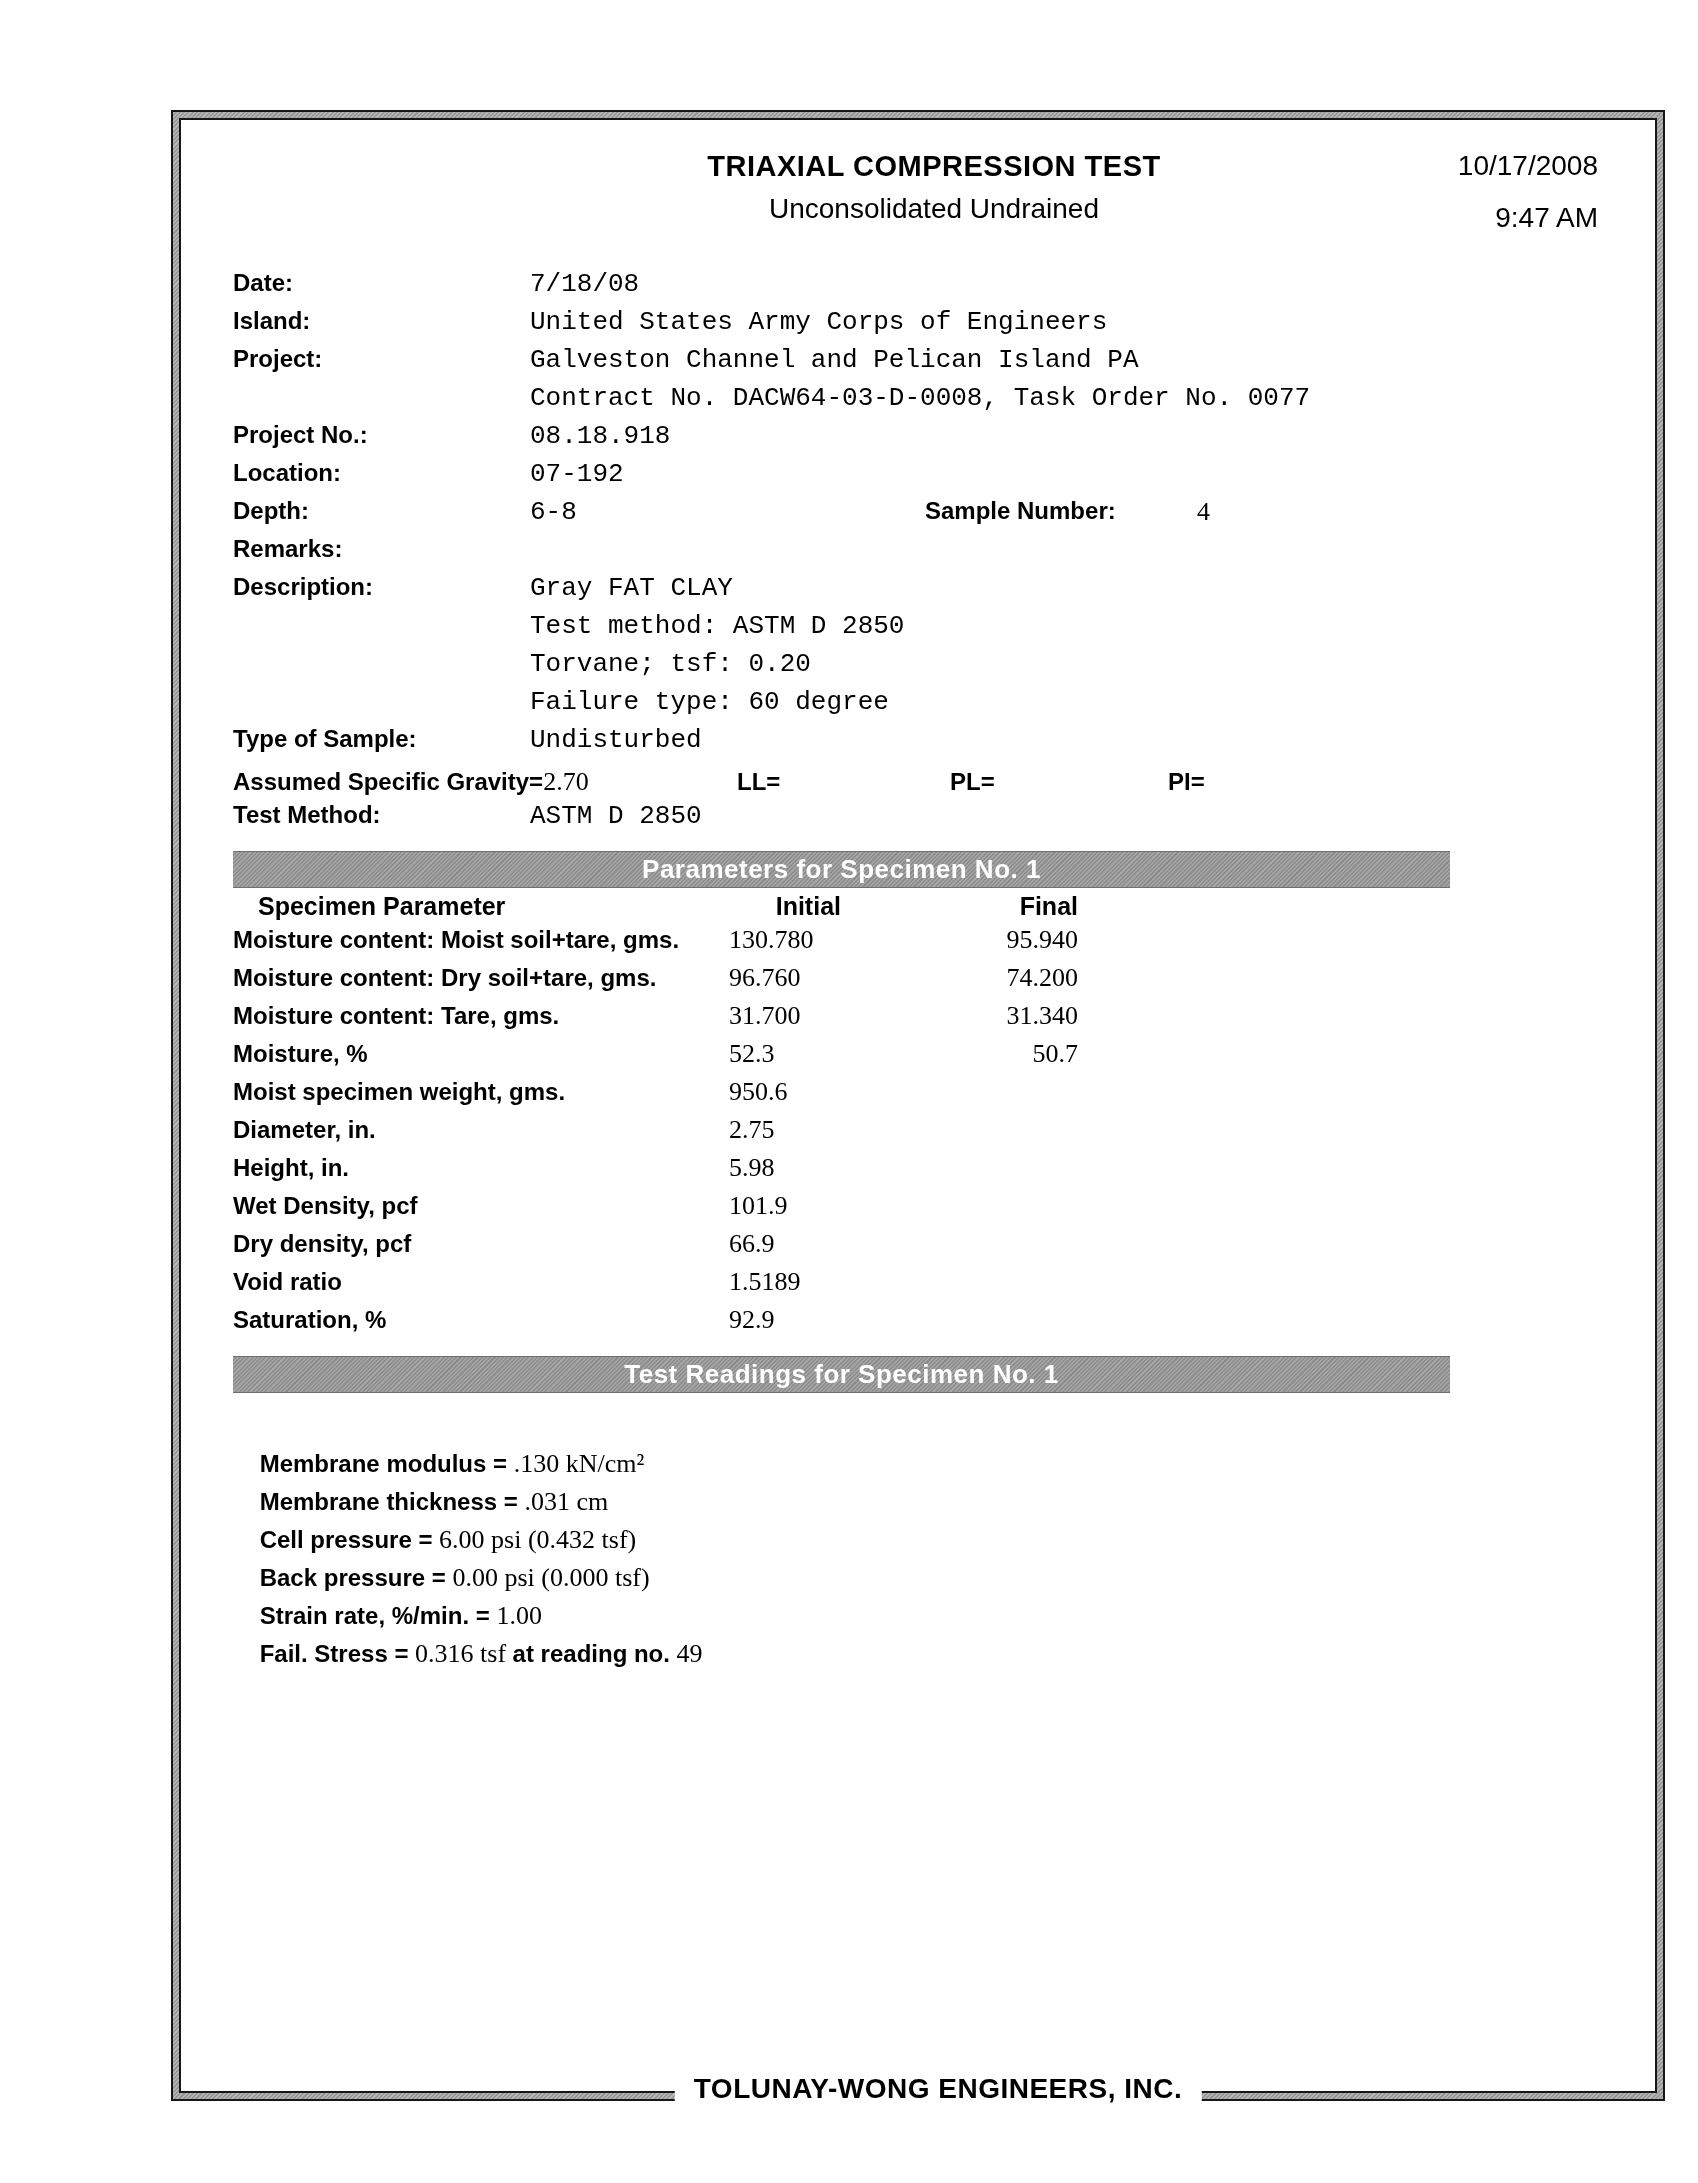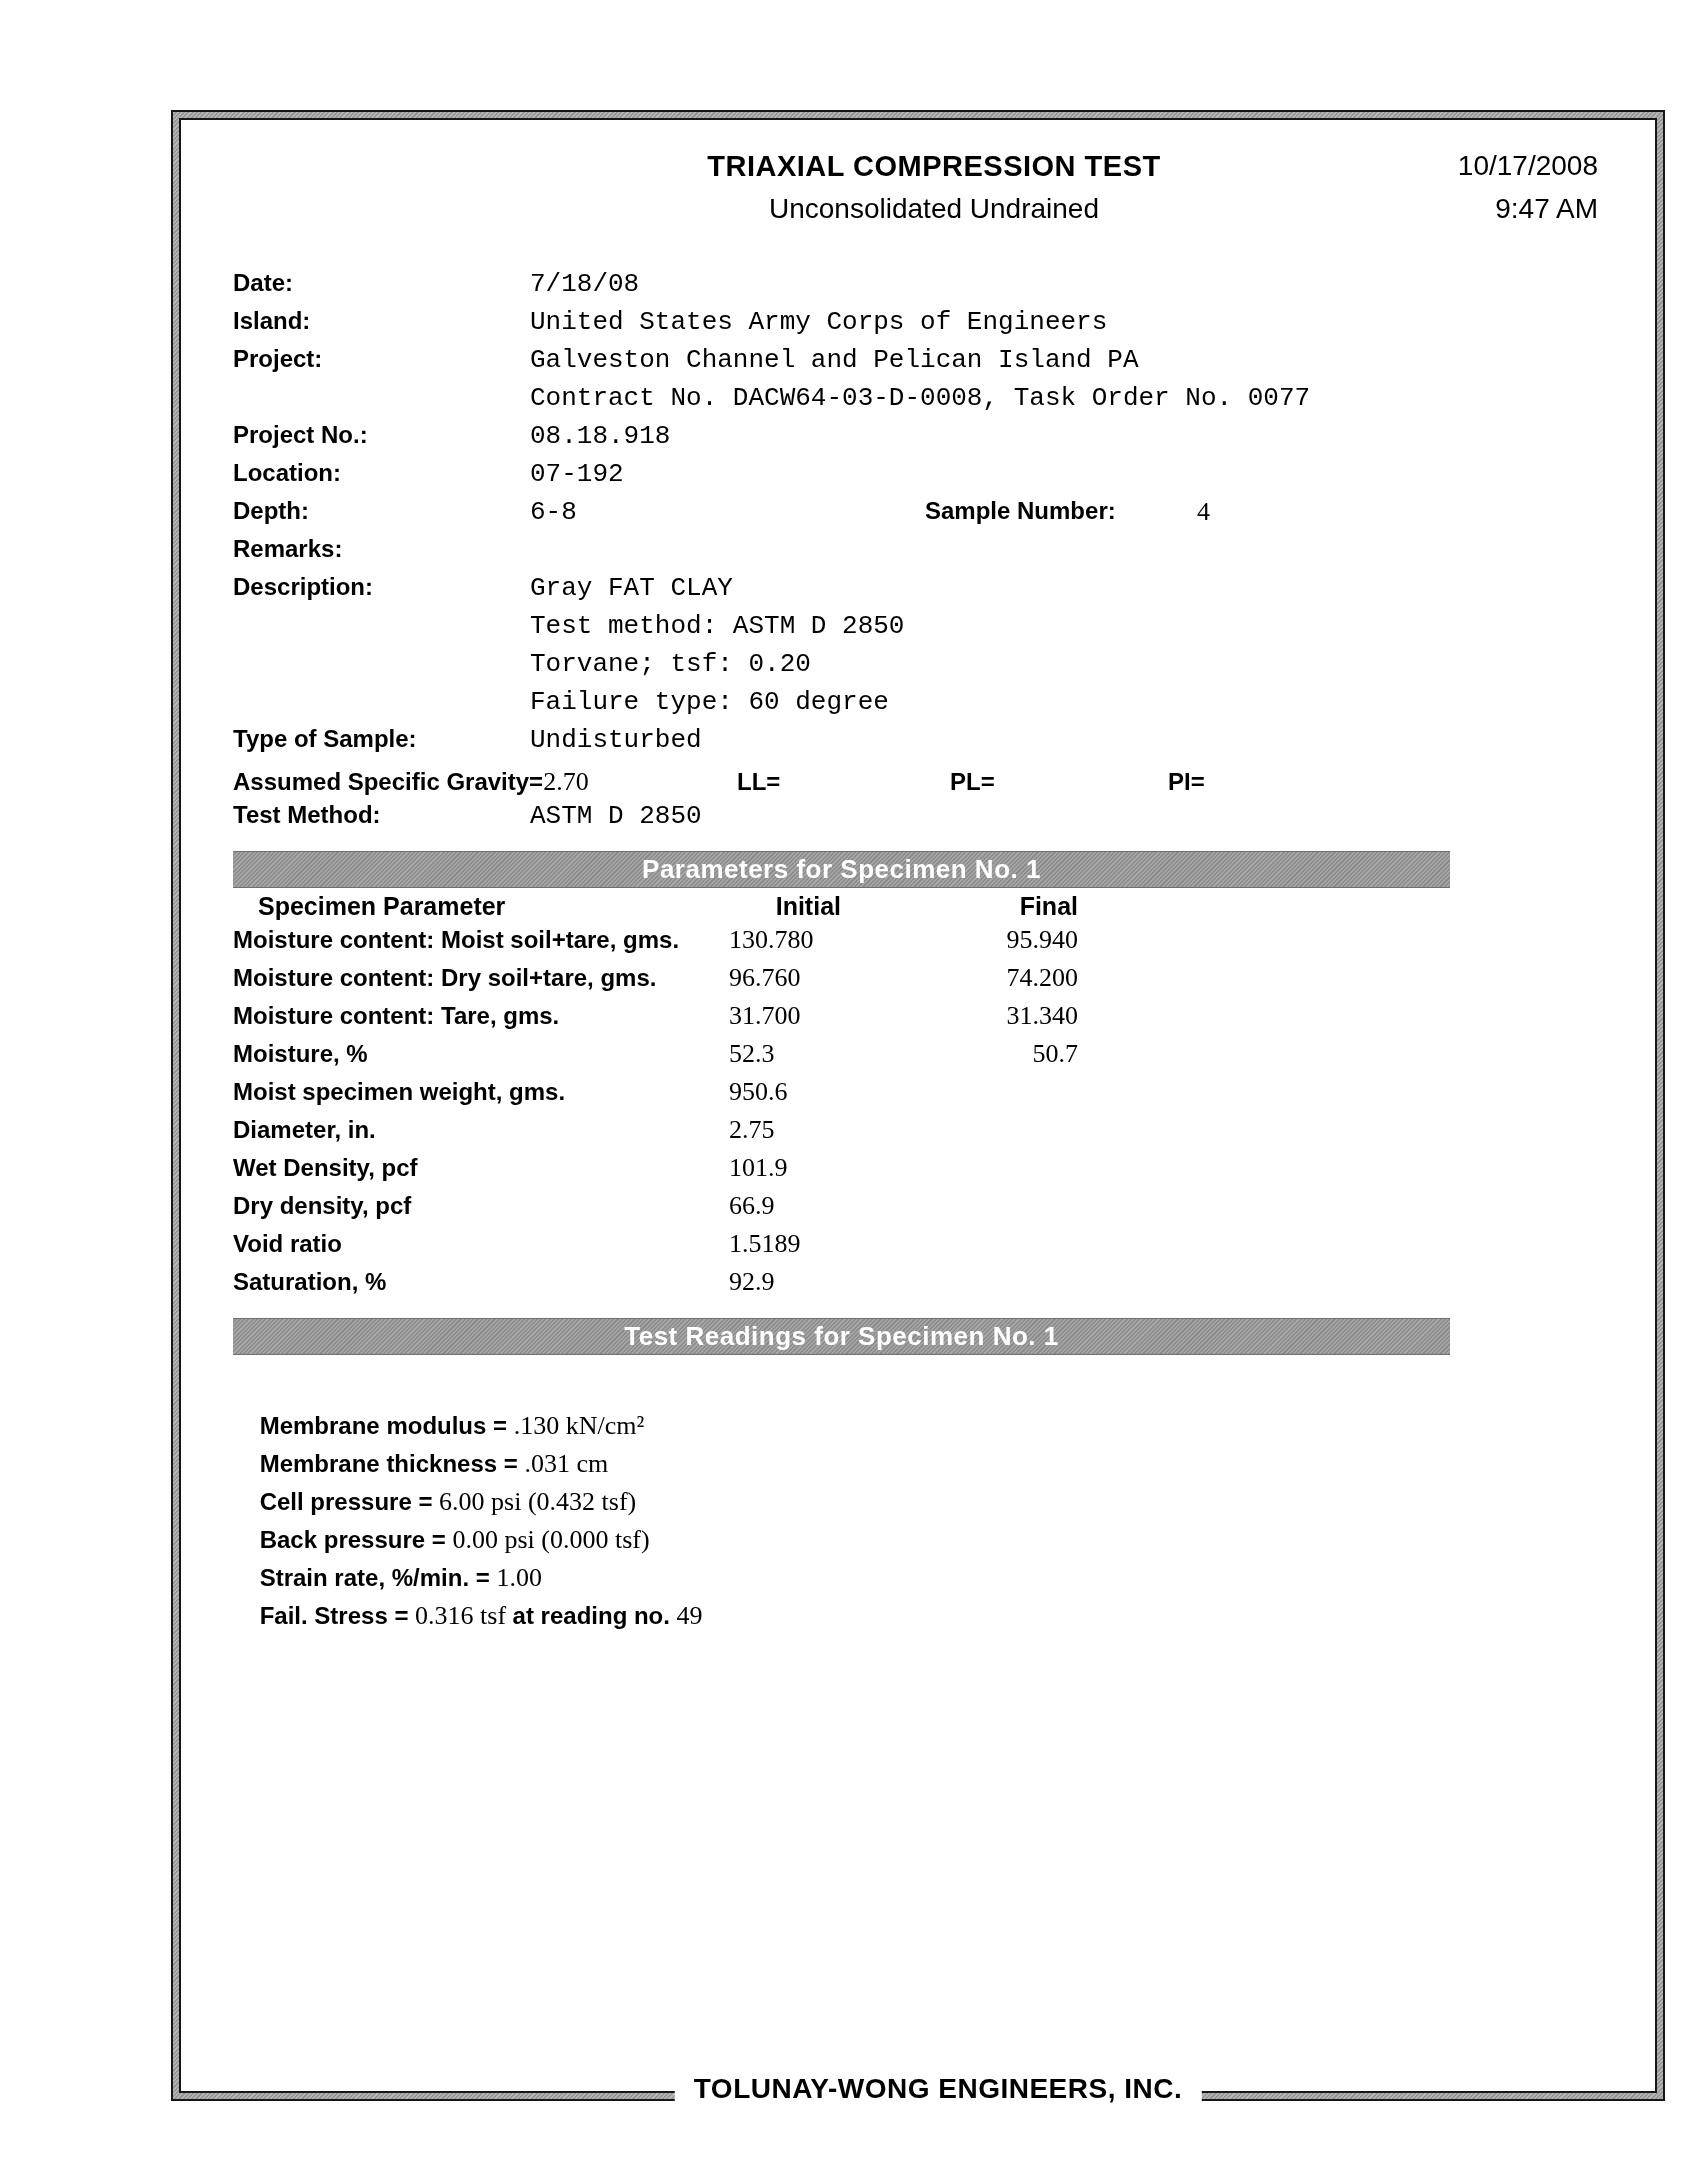--- a/index.html
+++ b/index.html
@@ -58,21 +58,21 @@
     margin-top: 8px;
   }
   .datetime {
     position: absolute;
     top: 0;
     right: 37px;
     text-align: right;
     font-size: 28px;
     line-height: 36px;
   }
-  .print-time { line-height: 33px; margin-top: 8px; }
+  .print-time { line-height: 33px; margin-top: 17px; }
 
   
   .info { margin-top: 44px; }
   .i-row {
     position: relative;
     display: flex;
     align-items: flex-start;
     height: 38px;
     white-space: nowrap;
   }
@@ -309,20 +309,25 @@
             <div class="t-lbl">Moist specimen weight, gms.</div>
             <div class="t-ini">950.6</div>
             <div class="t-fin"></div>
           </div>
           <div class="t-row">
             <div class="t-lbl">Diameter, in.</div>
             <div class="t-ini">2.75</div>
             <div class="t-fin"></div>
           </div>
           <div class="t-row">
+            <div class="t-lbl">Height, in.</div>
+            <div class="t-ini">5.98</div>
+            <div class="t-fin"></div>
+          </div>
+          <div class="t-row">
             <div class="t-lbl">Wet Density, pcf</div>
             <div class="t-ini">101.9</div>
             <div class="t-fin"></div>
           </div>
           <div class="t-row">
             <div class="t-lbl">Dry density, pcf</div>
             <div class="t-ini">66.9</div>
             <div class="t-fin"></div>
           </div>
           <div class="t-row">

